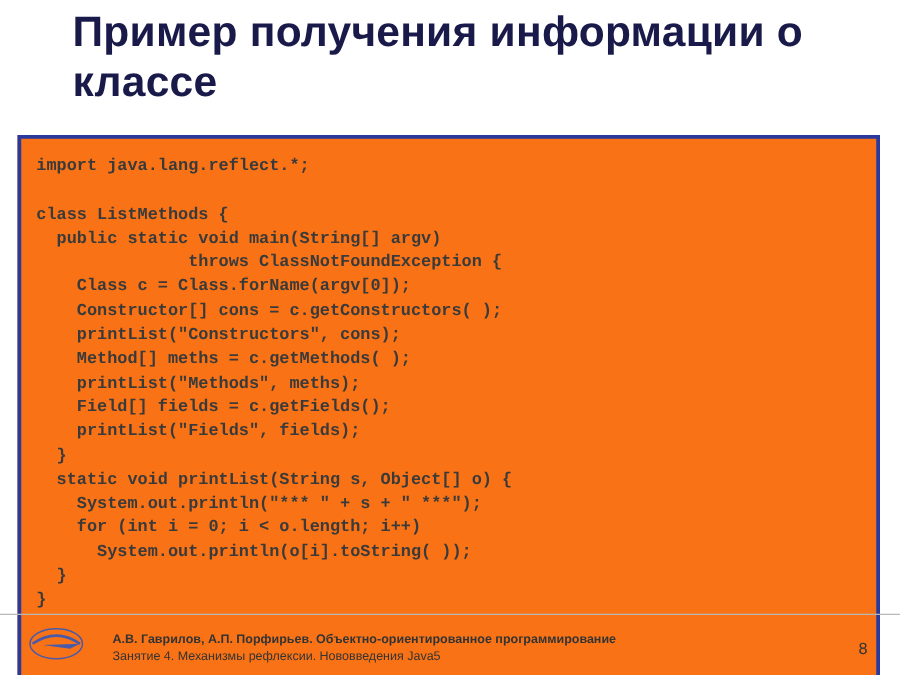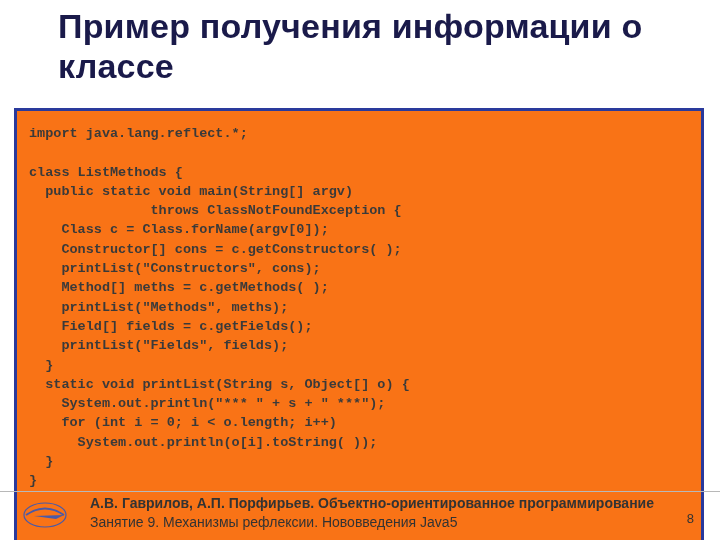--- a/index.html
+++ b/index.html
@@ -62,21 +62,21 @@
     left: 22px;
     bottom: 10px;
     width: 46px;
     height: 30px;
   }
   .logo svg { width: 46px; height: 30px; }
   .footer-text {
     position: absolute;
     left: 90px;
     bottom: 8px;
-    font-size: 14px;
+    font-size: 10px;
     color: #333;
     line-height: 1.35;
   }
   .footer-line1 { font-weight: bold; }
   .page-num {
     position: absolute;
     right: 26px;
     bottom: 14px;
     font-size: 13px;
     color: #333;
@@ -114,18 +114,18 @@
   <div class="footer">
     <div class="logo">
       <svg viewBox="0 0 46 30">
         <ellipse cx="23" cy="15" rx="21" ry="12" fill="none" stroke="#4a5aa8" stroke-width="1.2"></ellipse>
         <path d="M4 15 Q 23 2 42 15" fill="none" stroke="#4a5aa8" stroke-width="2"></path>
         <path d="M12 16 L42 15 L34 19 Z" fill="#4a5aa8"></path>
       </svg>
     </div>
     <div class="footer-text">
       <div class="footer-line1">А.В. Гаврилов, А.П. Порфирьев. Объектно-ориентированное программирование</div>
-      <div>Занятие 9. Механизмы рефлексии. Нововведения Java5</div>
+      <div>Занятие 4. Механизмы рефлексии. Нововведения Java5</div>
     </div>
     <div class="page-num">8</div>
   </div>
 
 </div>
 
 </body></html>

